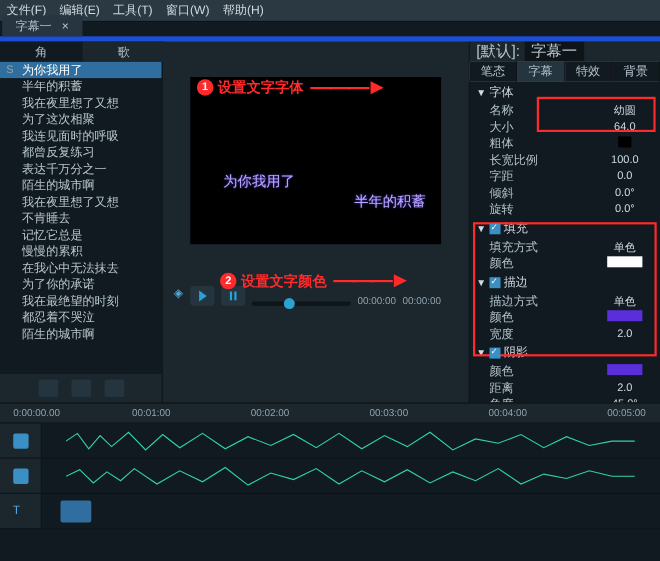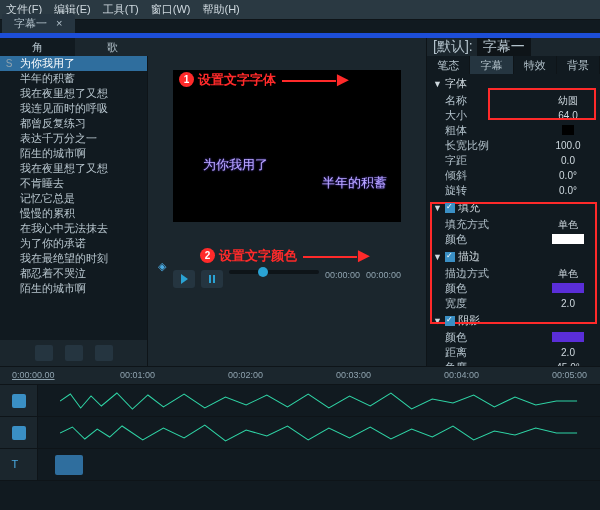--- a/index.html
+++ b/index.html
@@ -28,21 +28,21 @@
 
 .midcol{flex:1;background:#1b262d;display:flex;flex-direction:column;align-items:center;padding-top:32px;position:relative}
 .preview{width:228px;height:152px;background:#000;position:relative}
 .annot1{position:absolute;top:-2px;left:6px;font-size:13px;color:#ff2a2a;font-weight:bold;display:flex;align-items:center}
 .annot1 .num,.annot2 .num{display:inline-flex;align-items:center;justify-content:center;width:15px;height:15px;background:#ff2a2a;color:#fff;border-radius:50%;font-size:10px;margin-right:4px}
 .arrow-r{color:#ff2a2a;font-size:20px;letter-spacing:-3px;margin-left:6px}
 .subt{position:absolute;font-size:13px;color:#bba8ff;text-shadow:0 0 2px #6a4cff}
 .subt.a{left:30px;bottom:48px}
 .subt.b{right:14px;bottom:30px}
 .annot2{position:absolute;font-size:13px;color:#ff2a2a;font-weight:bold;display:flex;align-items:center;top:206px;left:52px}
-.transport{margin-top:48px;display:flex;align-items:flex-start;gap:6px;width:228px}
+.transport{margin-top:38px;display:flex;align-items:flex-end;gap:6px;width:228px}
 .tbtn{width:22px;height:18px;background:#253540;border-radius:3px;display:flex;align-items:center;justify-content:center;cursor:pointer}
 .play .tri{width:0;height:0;border-left:7px solid #2aa3d4;border-top:5px solid transparent;border-bottom:5px solid transparent}
 .pause .bars{display:flex;gap:2px}
 .pause .bars div{width:2px;height:8px;background:#2aa3d4}
 .seek{flex:1;height:4px;background:#0e1418;border-radius:2px;position:relative}
 .seek .pos{position:absolute;left:32%;top:-3px;width:10px;height:10px;background:#2aa3d4;border-radius:50%}
 .time{font-size:9px;color:#8fa3af;letter-spacing:0}
 .diamond{position:absolute;left:10px;top:222px;color:#4aa9e0;font-size:11px}
 
 .rightcol{width:174px;background:#111a20;border-left:1px solid #0e1418;display:flex;flex-direction:column}
@@ -103,20 +103,24 @@
         <div class="listrow">
           <div class="col-s"></div>
           <div class="col-t">半年的积蓄</div>
         </div>
         <div class="listrow">
           <div class="col-s"></div>
           <div class="col-t">我在夜里想了又想</div>
         </div>
         <div class="listrow">
           <div class="col-s"></div>
+          <div class="col-t">为了这次相聚</div>
+        </div>
+        <div class="listrow">
+          <div class="col-s"></div>
           <div class="col-t">我连见面时的呼吸</div>
         </div>
         <div class="listrow">
           <div class="col-s"></div>
           <div class="col-t">都曾反复练习</div>
         </div>
         <div class="listrow">
           <div class="col-s"></div>
           <div class="col-t">表达千万分之一</div>
         </div>
@@ -299,21 +303,21 @@
           <span class="pl">角度</span>
           <span class="pv">45.0°</span>
         </div>
 
     </div>
   </div>
 </div>
 
 <div class="timeline">
   <div class="ruler" id="ruler">
-      <span style="left: 2%; text-decoration: underline;">0:00:00.00</span>
+      <span style="left: 2%;">0:00:00.00</span>
       <span style="left: 20%;">00:01:00</span>
       <span style="left: 38%;">00:02:00</span>
       <span style="left: 56%;">00:03:00</span>
       <span style="left: 74%;">00:04:00</span>
       <span style="left: 92%;">00:05:00</span>
     </div>
   <div class="track">
     <div class="thead">
         <div class="ico" style="background:#3a8fc4;border-radius:2px"></div>
       </div>

